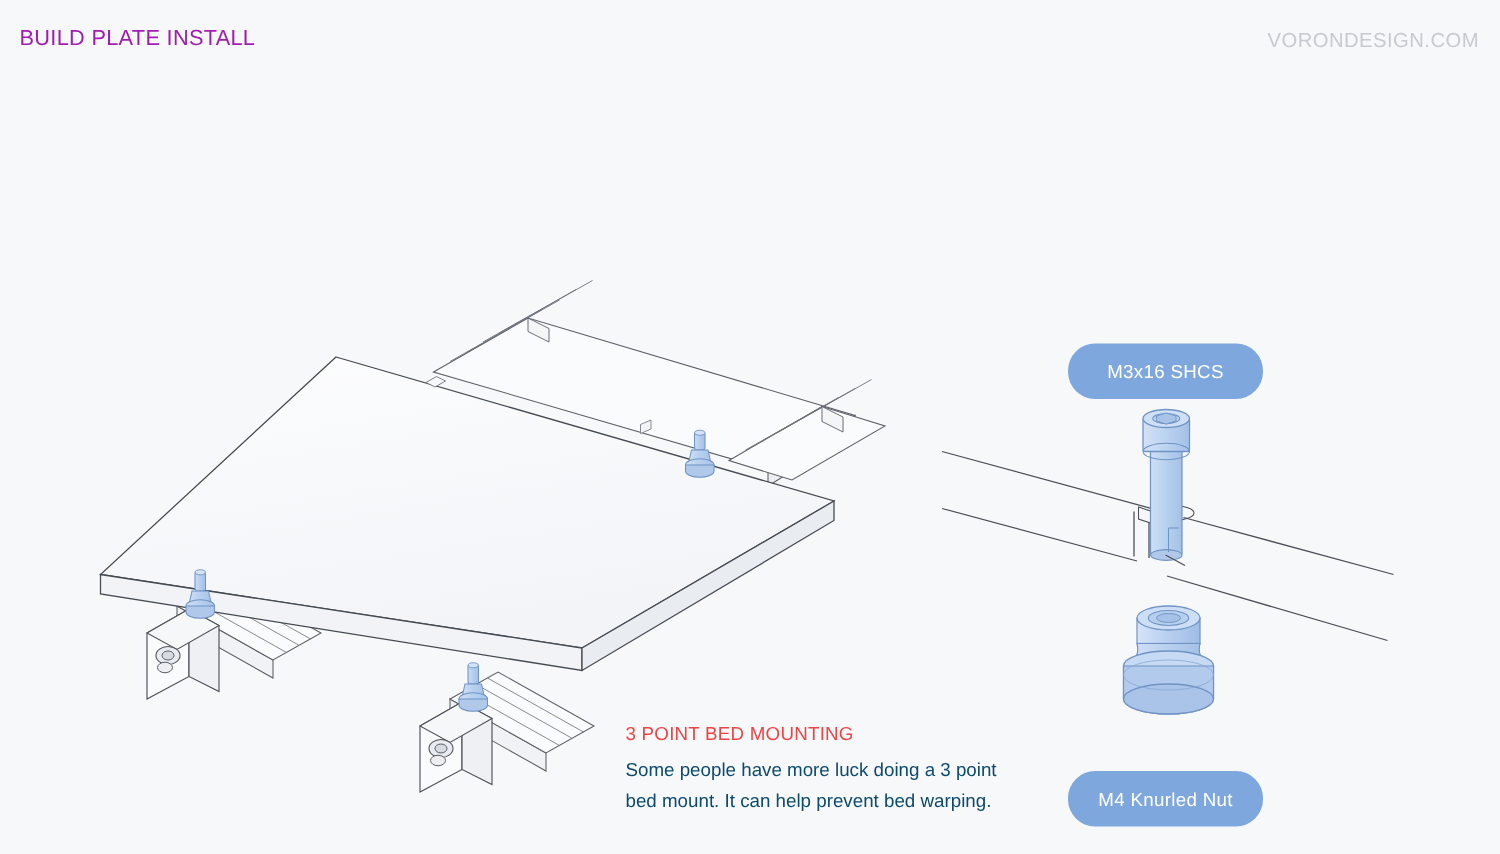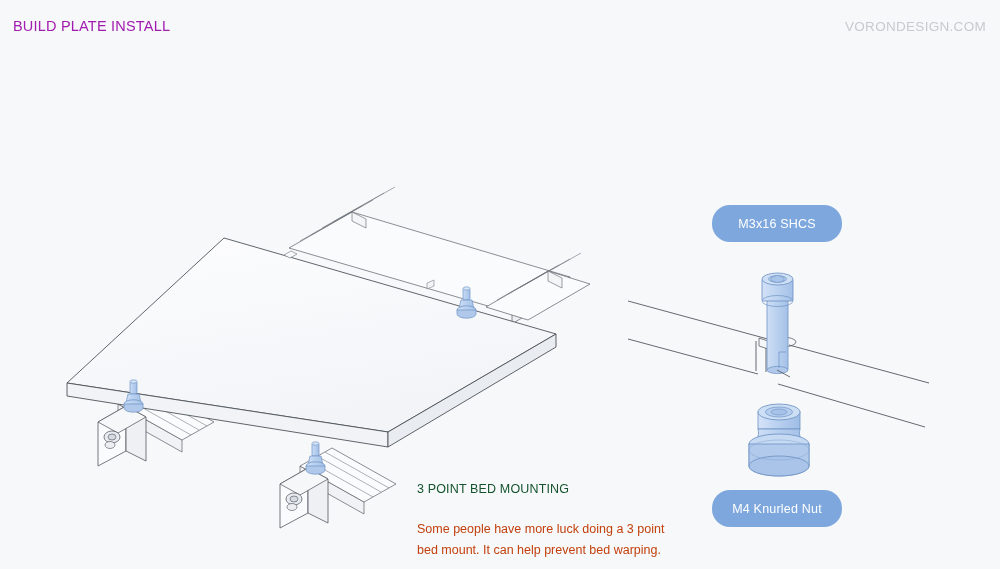--- a/index.html
+++ b/index.html
@@ -39,45 +39,46 @@
 
   
   #callout {
     position: absolute;
     left: 417px;
     top: 482px;
     width: 260px;
   }
   #callout .callout-heading {
     font-size: 12.5px;
-    color: #14532d;
+    color: #ef4444;
     letter-spacing: 0.15px;
-    margin-bottom: 23px;
+    margin-bottom: 7px;
     white-space: nowrap;
   }
   #callout .callout-line {
     font-size: 12.5px;
-    color: #c2410c;
+    color: #0c4a6e;
     line-height: 21px;
     white-space: nowrap;
   }
 
   
   .pill {
     position: absolute;
     display: flex;
     align-items: center;
     justify-content: center;
     background: #7da7dd;
     color: #ffffff;
     border-radius: 18px;
     font-size: 12.5px;
     letter-spacing: 0.2px;
     white-space: nowrap;
     box-sizing: border-box;
+    margin-top: 24px;
   }
   #pill-shcs {
     left: 712px;
     top: 205px;
     width: 130px;
     height: 37px;
   }
   #pill-nut {
     left: 712px;
     top: 490px;

